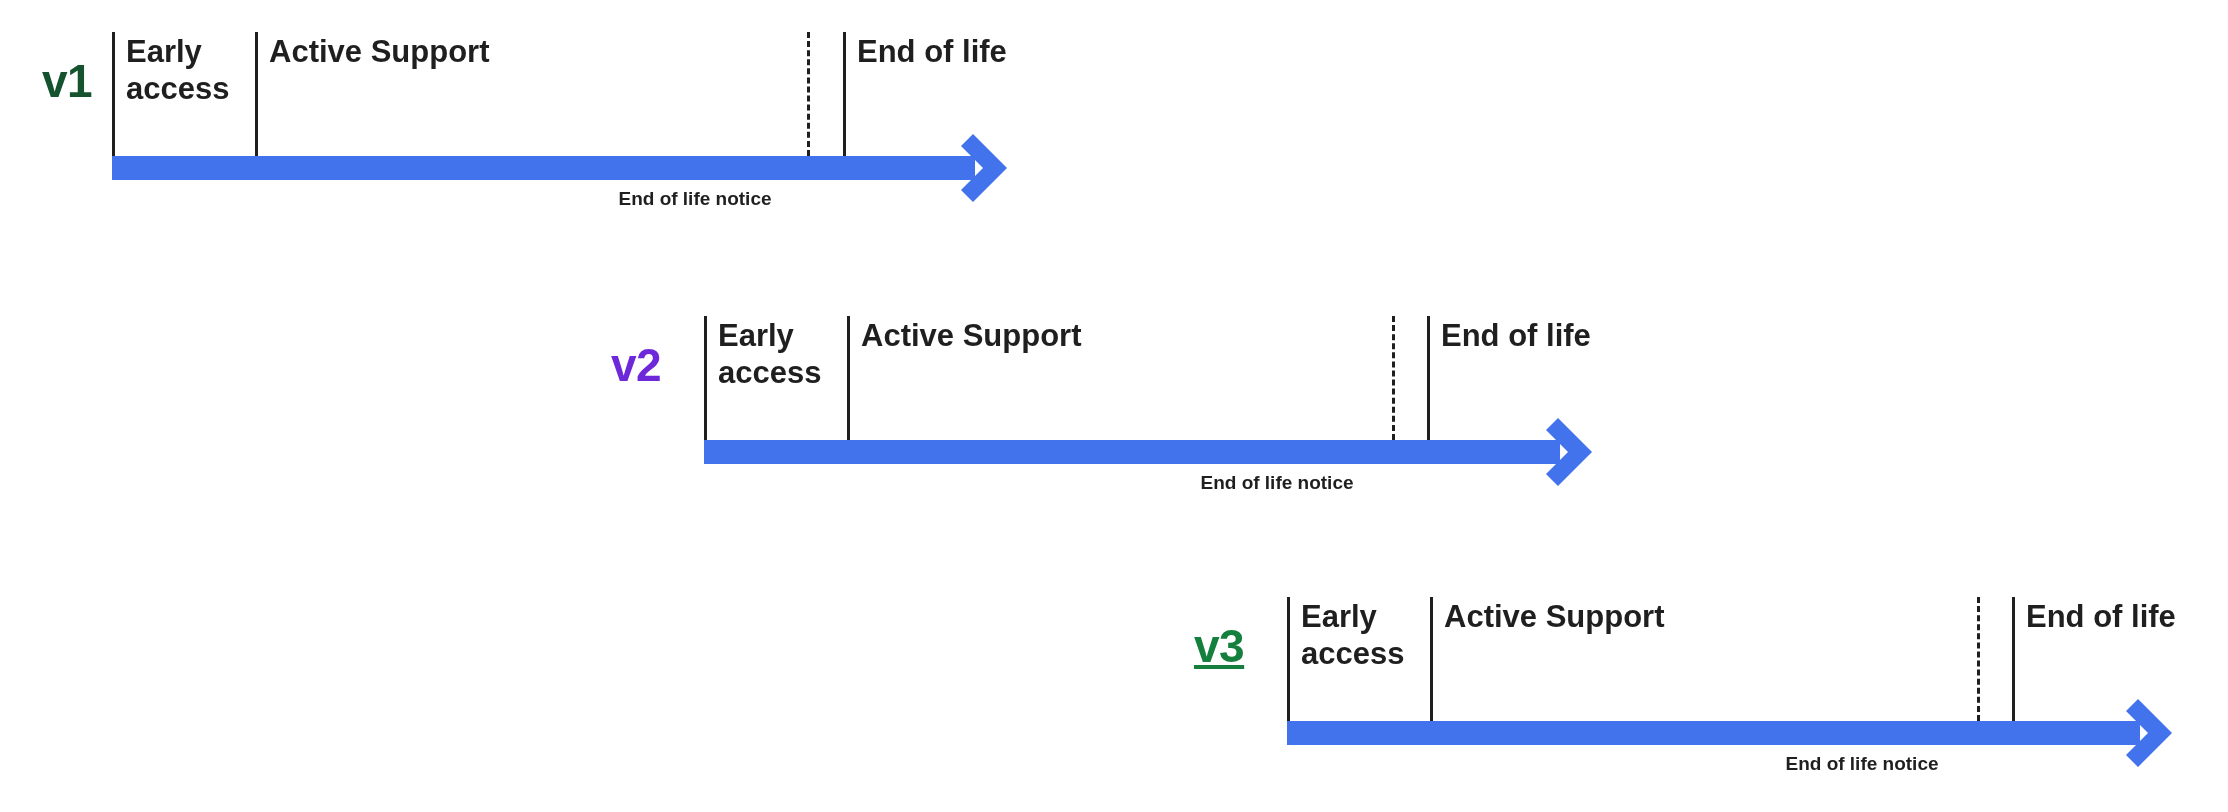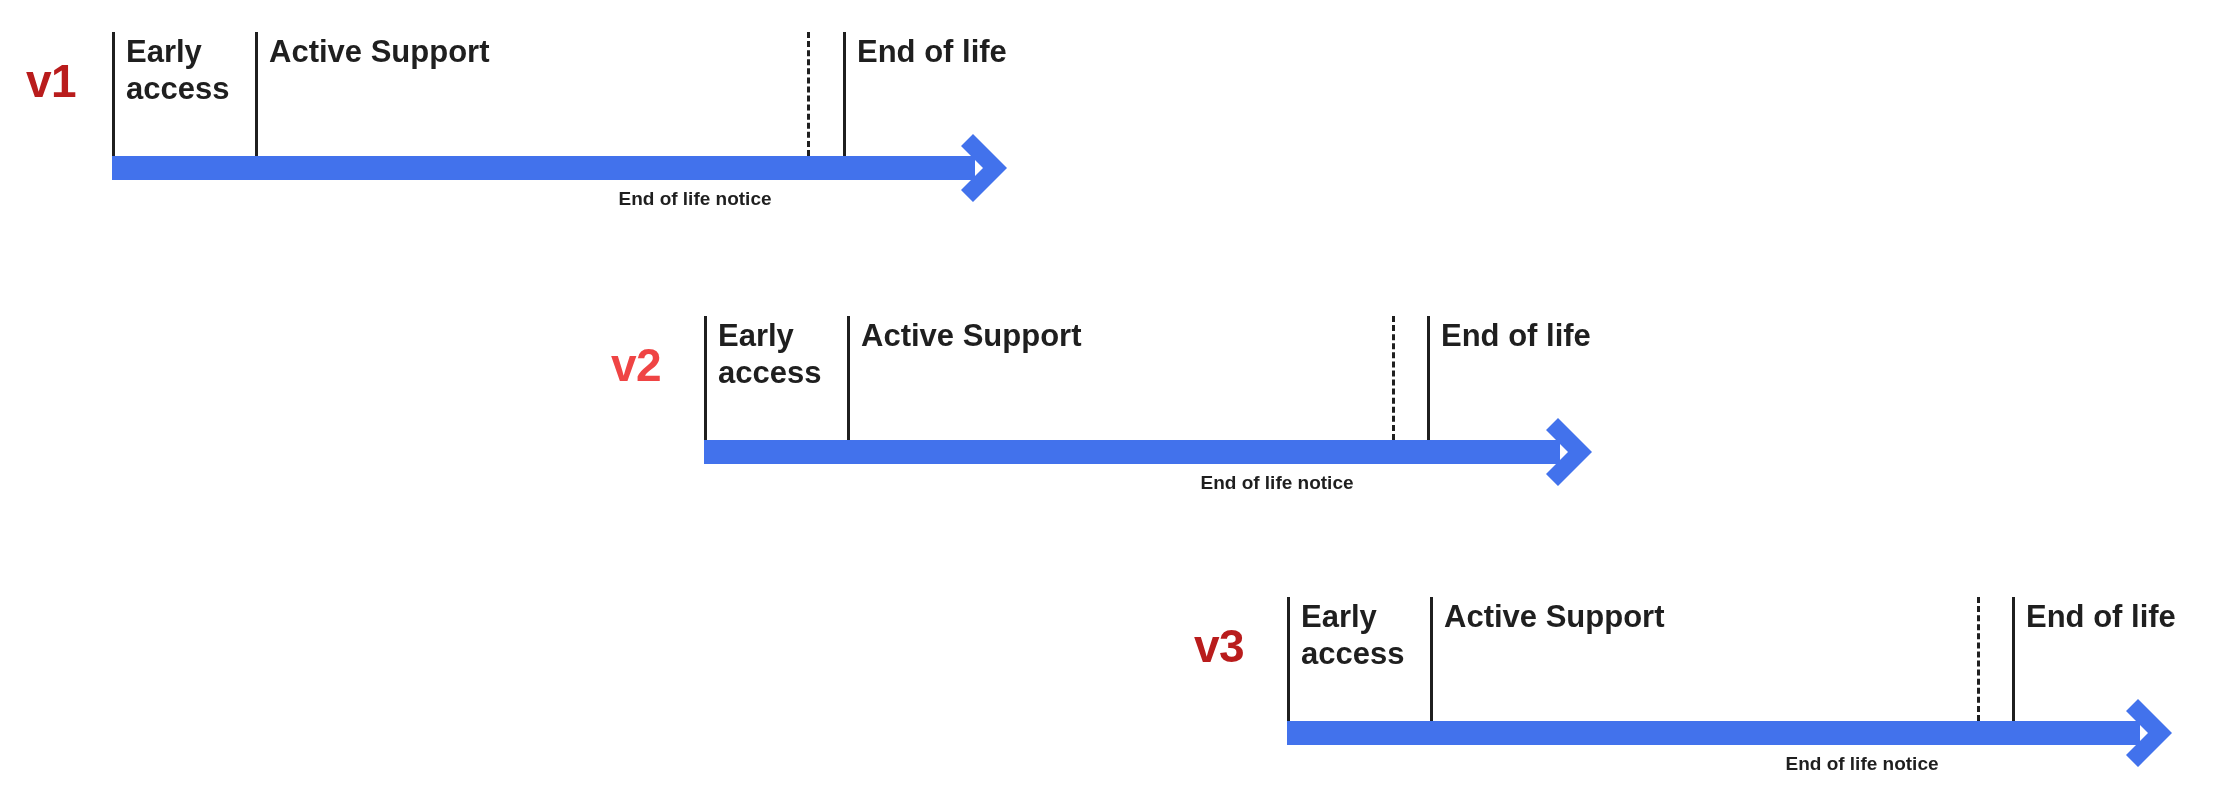--- a/index.html
+++ b/index.html
@@ -93,57 +93,57 @@
     font-weight: 700;
     color: #1f1f1f;
     white-space: nowrap;
   }
 </style>
 </head>
 <body>
 
 <div id="canvas">
     <div class="timeline-row" style="left: 26px; top: 8px; width: 1009px;">
-      <div class="version-label" style="color: #b91c1c;">v1</div>
+      <div class="version-label" style="color: #14532d; margin-left: 16px;">v1</div>
       <div class="divider" style="left: 86px; background: rgb(31, 31, 31);"></div>
       <div class="divider" style="left: 229px; background: rgb(31, 31, 31);"></div>
       <div class="divider-dashed" style="left: 781px; border-left-color: rgb(31, 31, 31);"></div>
       <div class="divider" style="left: 817px; background: rgb(31, 31, 31);"></div>
       <div class="phase-label" style="left: 100px; color: rgb(31, 31, 31);">Early
 access</div>
       <div class="phase-label" style="left: 243px; color: rgb(31, 31, 31);">Active Support</div>
       <div class="phase-label" style="left: 831px; color: rgb(31, 31, 31);">End of life</div>
       <div class="bar" style="left: 86px; width: 863px; background: rgb(66, 114, 236);"></div>
       <div class="arrow-head" style="left: 927px;">
         <svg width="80" height="80" viewBox="0 0 80 80">
           <path d="M 20 6 L 8 18 L 30 40 L 8 62 L 20 74 L 54 40 Z" fill="#4272ec"></path>
         </svg>
       </div>
       <div class="notice-label" style="left: 669px; transform: translateX(-50%); color: rgb(31, 31, 31);">End of life notice</div>
     </div>
     <div class="timeline-row" style="left: 611px; top: 292px; width: 1009px;">
-      <div class="version-label" style="color: #ef4444;">v2</div>
+      <div class="version-label" style="color: #6d28d9;">v2</div>
       <div class="divider" style="left: 93px; background: rgb(31, 31, 31);"></div>
       <div class="divider" style="left: 236px; background: rgb(31, 31, 31);"></div>
       <div class="divider-dashed" style="left: 781px; border-left-color: rgb(31, 31, 31);"></div>
       <div class="divider" style="left: 816px; background: rgb(31, 31, 31);"></div>
       <div class="phase-label" style="left: 107px; color: rgb(31, 31, 31);">Early
 access</div>
       <div class="phase-label" style="left: 250px; color: rgb(31, 31, 31);">Active Support</div>
       <div class="phase-label" style="left: 830px; color: rgb(31, 31, 31);">End of life</div>
       <div class="bar" style="left: 93px; width: 856px; background: rgb(66, 114, 236);"></div>
       <div class="arrow-head" style="left: 927px;">
         <svg width="80" height="80" viewBox="0 0 80 80">
           <path d="M 20 6 L 8 18 L 30 40 L 8 62 L 20 74 L 54 40 Z" fill="#4272ec"></path>
         </svg>
       </div>
       <div class="notice-label" style="left: 666px; transform: translateX(-50%); color: rgb(31, 31, 31);">End of life notice</div>
     </div>
     <div class="timeline-row" style="left: 1194px; top: 573px; width: 1006px;">
-      <div class="version-label" style="color: #b91c1c;">v3</div>
+      <div class="version-label" style="color: #15803d; text-decoration: underline;">v3</div>
       <div class="divider" style="left: 93px; background: rgb(31, 31, 31);"></div>
       <div class="divider" style="left: 236px; background: rgb(31, 31, 31);"></div>
       <div class="divider-dashed" style="left: 783px; border-left-color: rgb(31, 31, 31);"></div>
       <div class="divider" style="left: 818px; background: rgb(31, 31, 31);"></div>
       <div class="phase-label" style="left: 107px; color: rgb(31, 31, 31);">Early
 access</div>
       <div class="phase-label" style="left: 250px; color: rgb(31, 31, 31);">Active Support</div>
       <div class="phase-label" style="left: 832px; color: rgb(31, 31, 31);">End of life</div>
       <div class="bar" style="left: 93px; width: 853px; background: rgb(66, 114, 236);"></div>
       <div class="arrow-head" style="left: 924px;">

